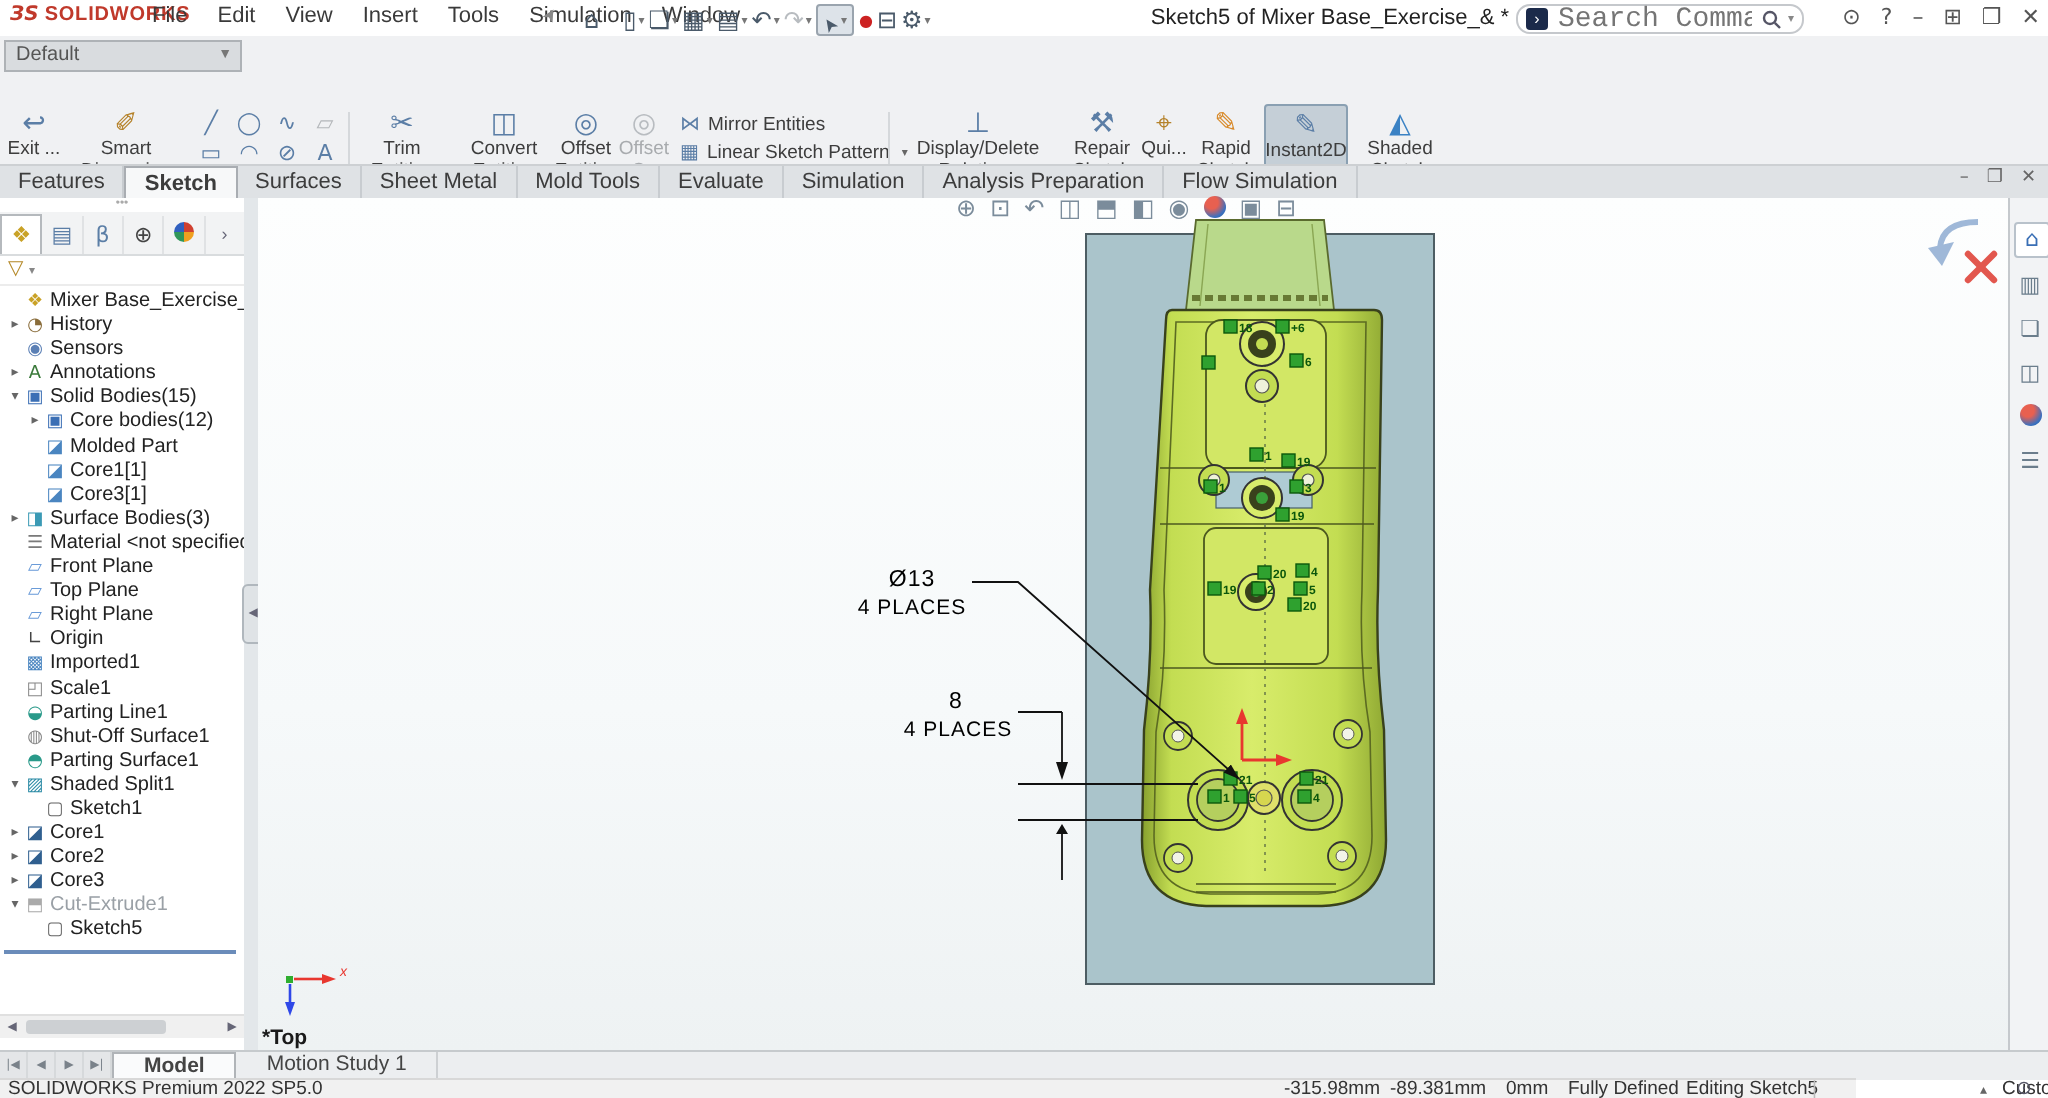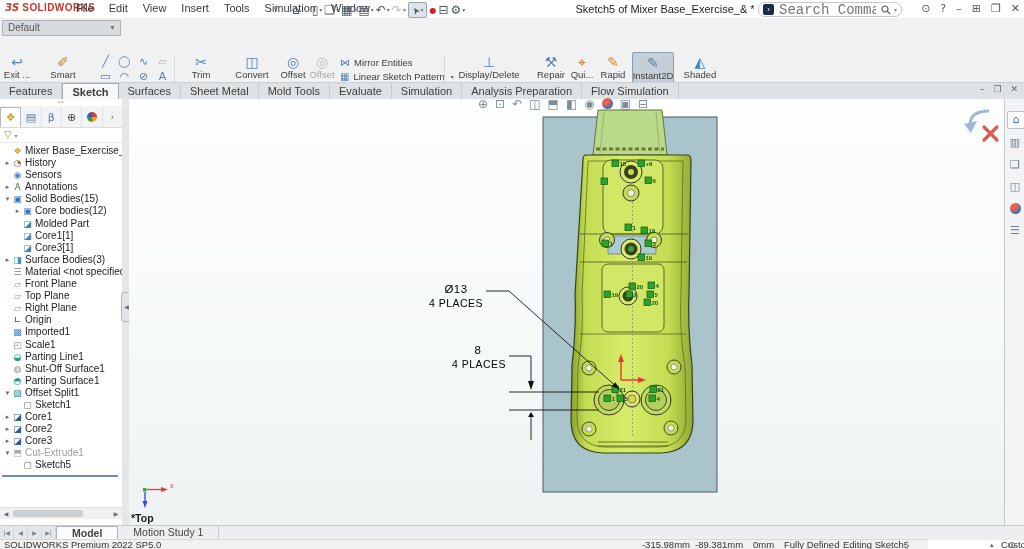--- a/index.html
+++ b/index.html
@@ -379,21 +379,21 @@
         <span>Shut-Off Surface1</span>
       </div>
       <div class="trow" style="padding-left: 3px;">
         <span class="arr"></span>
         <span class="ticon" style="color: rgb(42, 154, 138);">◓</span>
         <span>Parting Surface1</span>
       </div>
       <div class="trow" style="padding-left: 3px;">
         <span class="arr">▾</span>
         <span class="ticon" style="color: rgb(42, 138, 165);">▨</span>
-        <span>Offset Split1</span>
+        <span>Shaded Split1</span>
       </div>
       <div class="trow" style="padding-left: 13px;">
         <span class="arr"></span>
         <span class="ticon" style="color: rgb(102, 102, 102);">▢</span>
         <span>Sketch1</span>
       </div>
       <div class="trow" style="padding-left: 3px;">
         <span class="arr">▸</span>
         <span class="ticon" style="color: rgb(47, 95, 143);">◪</span>
         <span>Core1</span>

